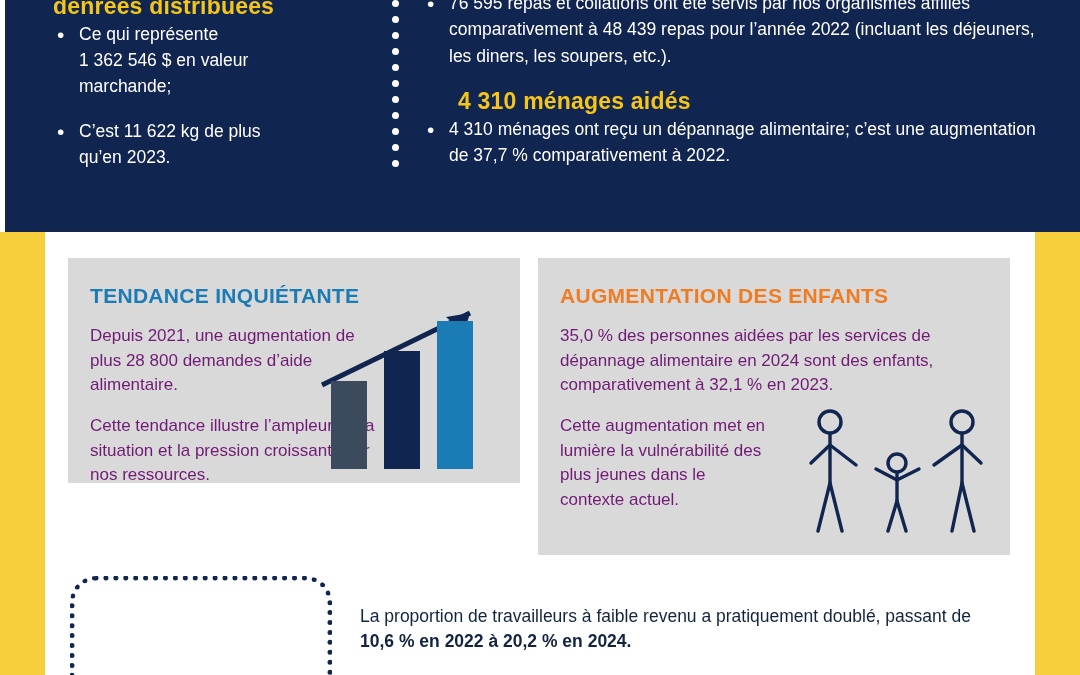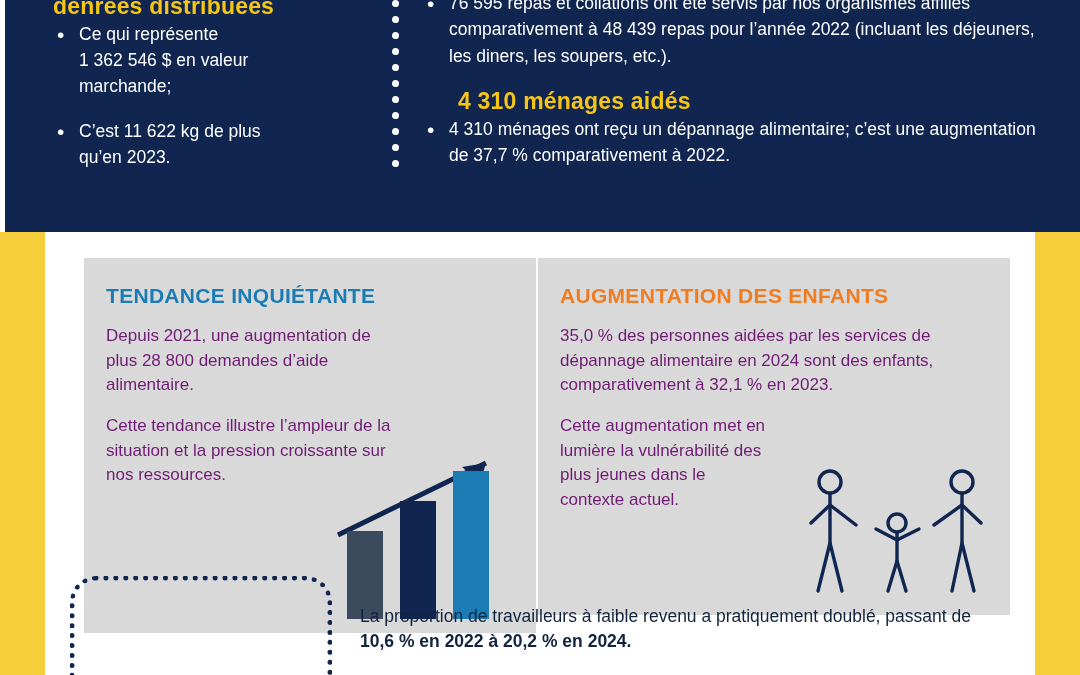--- a/index.html
+++ b/index.html
@@ -55,22 +55,22 @@
   .rail.right { right: 0; }
   .white-body {
     position: absolute; left: 45px; top: 232px; width: 990px; height: 443px;
     background: #ffffff;
   }
 
   
   .card {
     position: absolute; background: #d9d9d9;
   }
-  .card-a { left: 84px; top: 258px; width: 452px; height: 375px; }
-  .card-b { left: 538px; top: 258px; width: 472px; height: 357px; }
+  .card-a { left: 68px; top: 258px; width: 452px; height: 225px; }
+  .card-b { left: 538px; top: 258px; width: 472px; height: 297px; }
   .card-title {
     font-weight: 800; font-size: 21px; letter-spacing: .3px;
     padding: 26px 0 0 22px;
   }
   .title-blue { color: #1b7bb5; }
   .title-orange { color: #f07c22; }
   .card p {
     font-size: 17px; line-height: 1.45; color: #701a75;
     padding: 0 22px; margin-top: 16px; max-width: 340px;
   }

